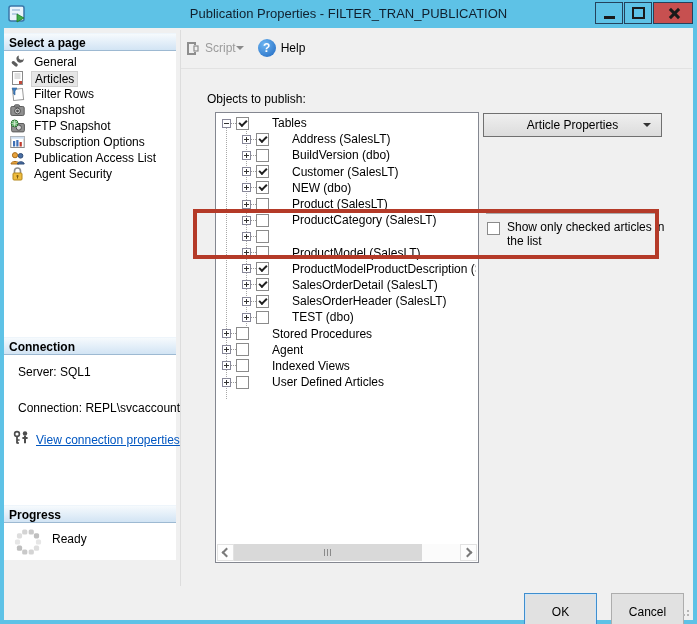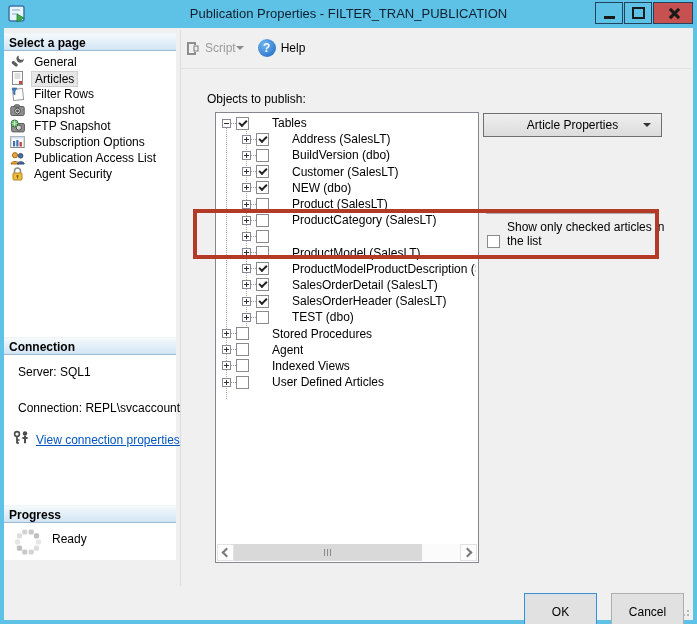--- a/index.html
+++ b/index.html
@@ -63,21 +63,21 @@
   .chev{width:5px;height:5px;border-left:2px solid #7a7a7a;border-bottom:2px solid #7a7a7a;}
   .chev.left{transform:rotate(45deg);margin-left:2px;}
   .chev.right{transform:rotate(-135deg);margin-right:2px;}
   .scroll-track{flex:1;position:relative;background:#fbfbfb;}
   .scroll-thumb{position:absolute;left:0;top:0;bottom:0;width:83%;background:#d9d9d9;display:flex;align-items:center;justify-content:center;gap:2px;}
   .scroll-thumb i{display:block;width:1px;height:7px;background:#8a8a8a;}
   
   .article-props-btn{position:absolute;left:479px;top:85px;width:179px;height:24px;box-sizing:border-box;background:linear-gradient(#efefef,#dcdcdc);border:1px solid #707070;display:flex;align-items:center;justify-content:center;cursor:default;}
   .article-props-btn .caret{position:absolute;right:10px;border-top-color:#333;}
   .divider{position:absolute;left:482px;top:185px;width:172px;height:1px;background:#ababab;}
-  .show-only{position:absolute;left:483px;top:192px;display:flex;align-items:flex-end;}
+  .show-only{position:absolute;left:483px;top:192px;display:flex;}
   .show-only .cb{margin-right:7px;margin-top:2px;}
   .show-only .lbl{width:170px;line-height:14px;}
   
   .red-box{position:absolute;left:189px;top:181px;width:466px;height:50px;box-sizing:border-box;border:4px solid #b43a28;z-index:50;pointer-events:none;}
   
   .spinner{position:absolute;left:8px;}
   
   .btn{position:absolute;width:73px;height:37px;box-sizing:border-box;background:#e1e1e1;border:1px solid #adadad;font-size:12px;display:flex;align-items:center;justify-content:center;cursor:default;font-family:"Liberation Sans",sans-serif;}
   .btn.ok{left:520px;top:565px;border:1px solid #3f8ece;box-shadow:0 0 0 1px #cfe4f5 inset;}
   .btn.cancel{left:607px;top:565px;}

